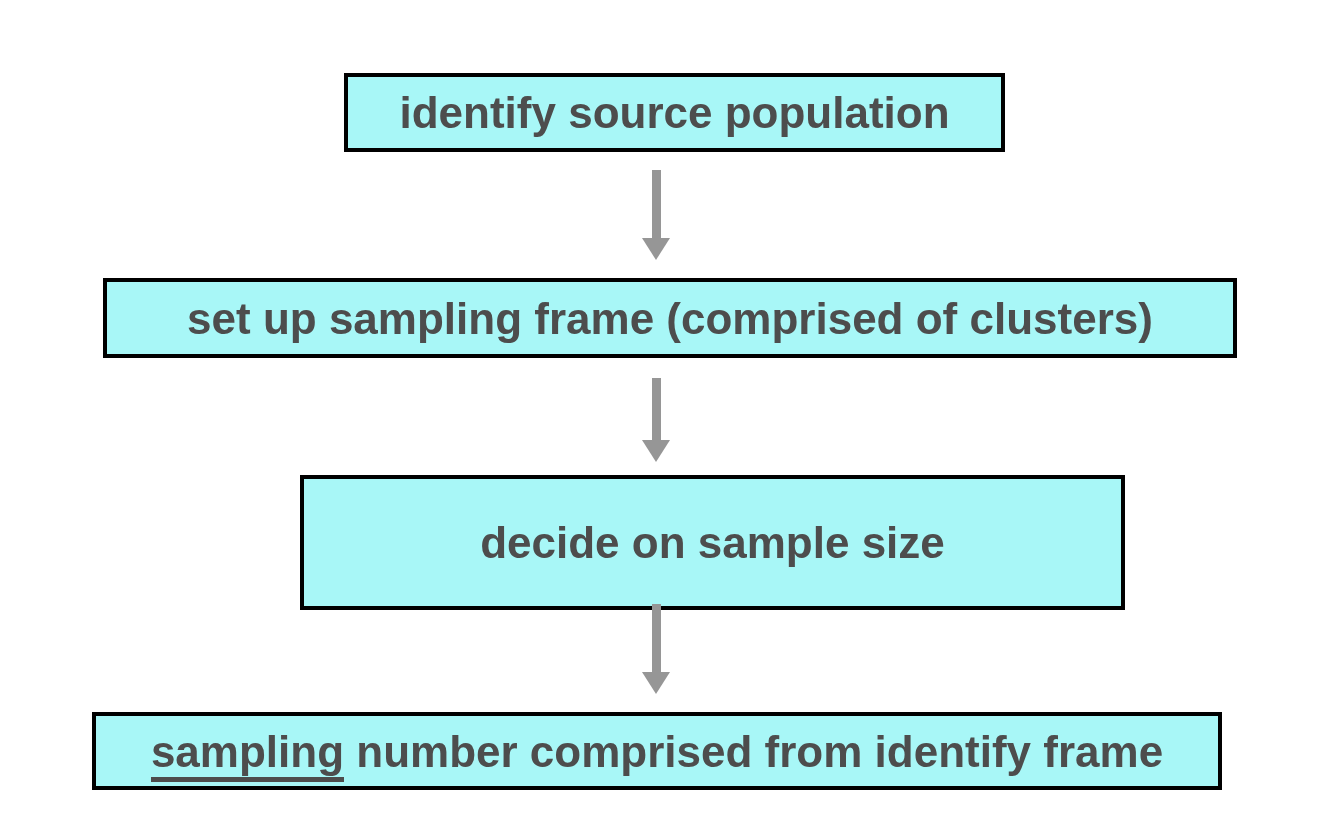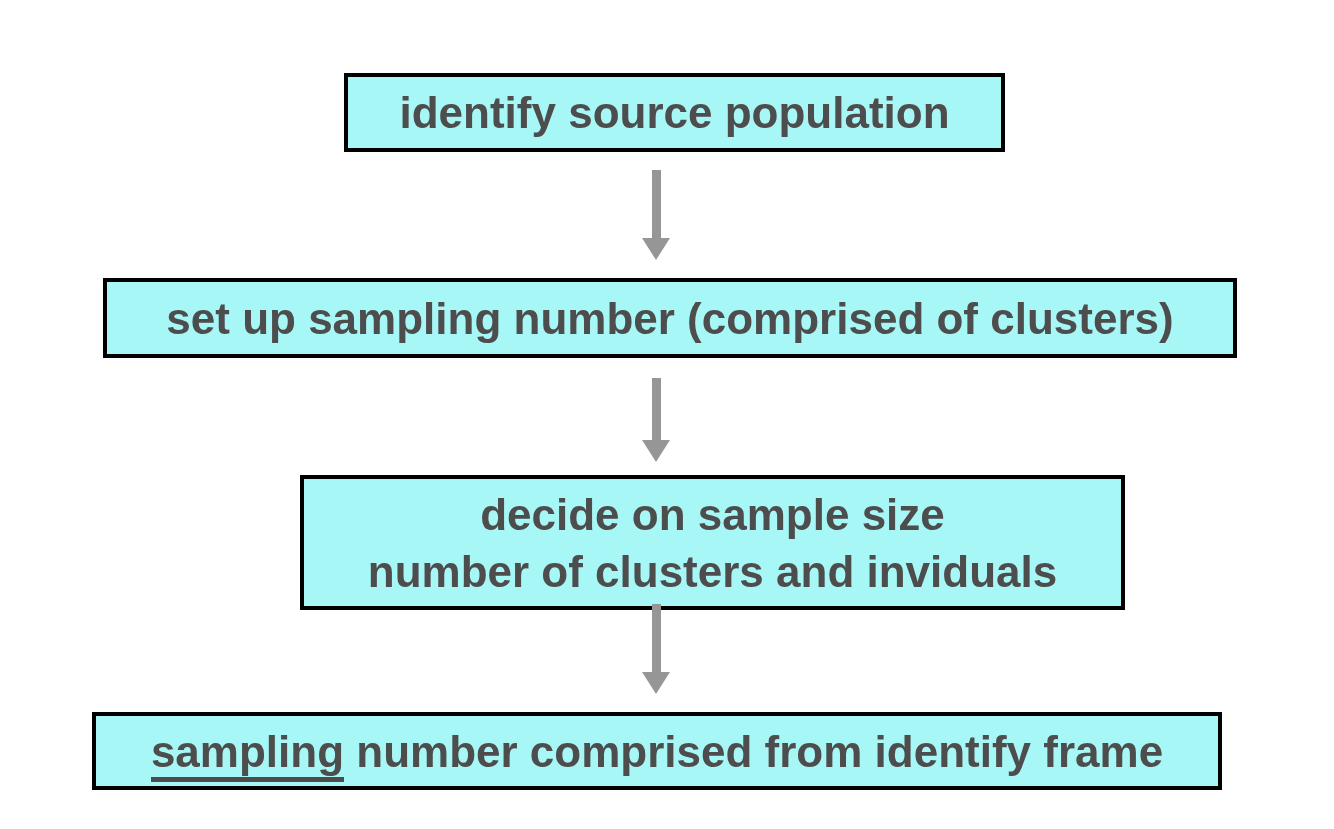--- a/index.html
+++ b/index.html
@@ -83,31 +83,30 @@
   <div class="flow-box" id="box1">
     <span>identify source population</span>
   </div>
 
   <div class="flow-arrow" id="arrow1">
     <div class="arrow-stem"></div>
     <div class="arrow-head"></div>
   </div>
 
   <div class="flow-box" id="box2">
-    <span><span>set up sampling number </span><span class="italic">(comprised of clusters)</span></span>
+    <span><span>set up sampling frame </span><span class="italic">(comprised of clusters)</span></span>
   </div>
 
   <div class="flow-arrow" id="arrow2">
     <div class="arrow-stem"></div>
     <div class="arrow-head"></div>
   </div>
 
   <div class="flow-box" id="box3">
     <span>decide on sample size</span>
-    <span>number of clusters and inviduals</span>
   </div>
 
   <div class="flow-arrow" id="arrow3">
     <div class="arrow-stem"></div>
     <div class="arrow-head"></div>
   </div>
 
   <div class="flow-box" id="box4">
     <span><span class="underlined">sampling</span><span> number </span><span class="italic">comprised</span><span> from identify frame</span></span>
   </div>

